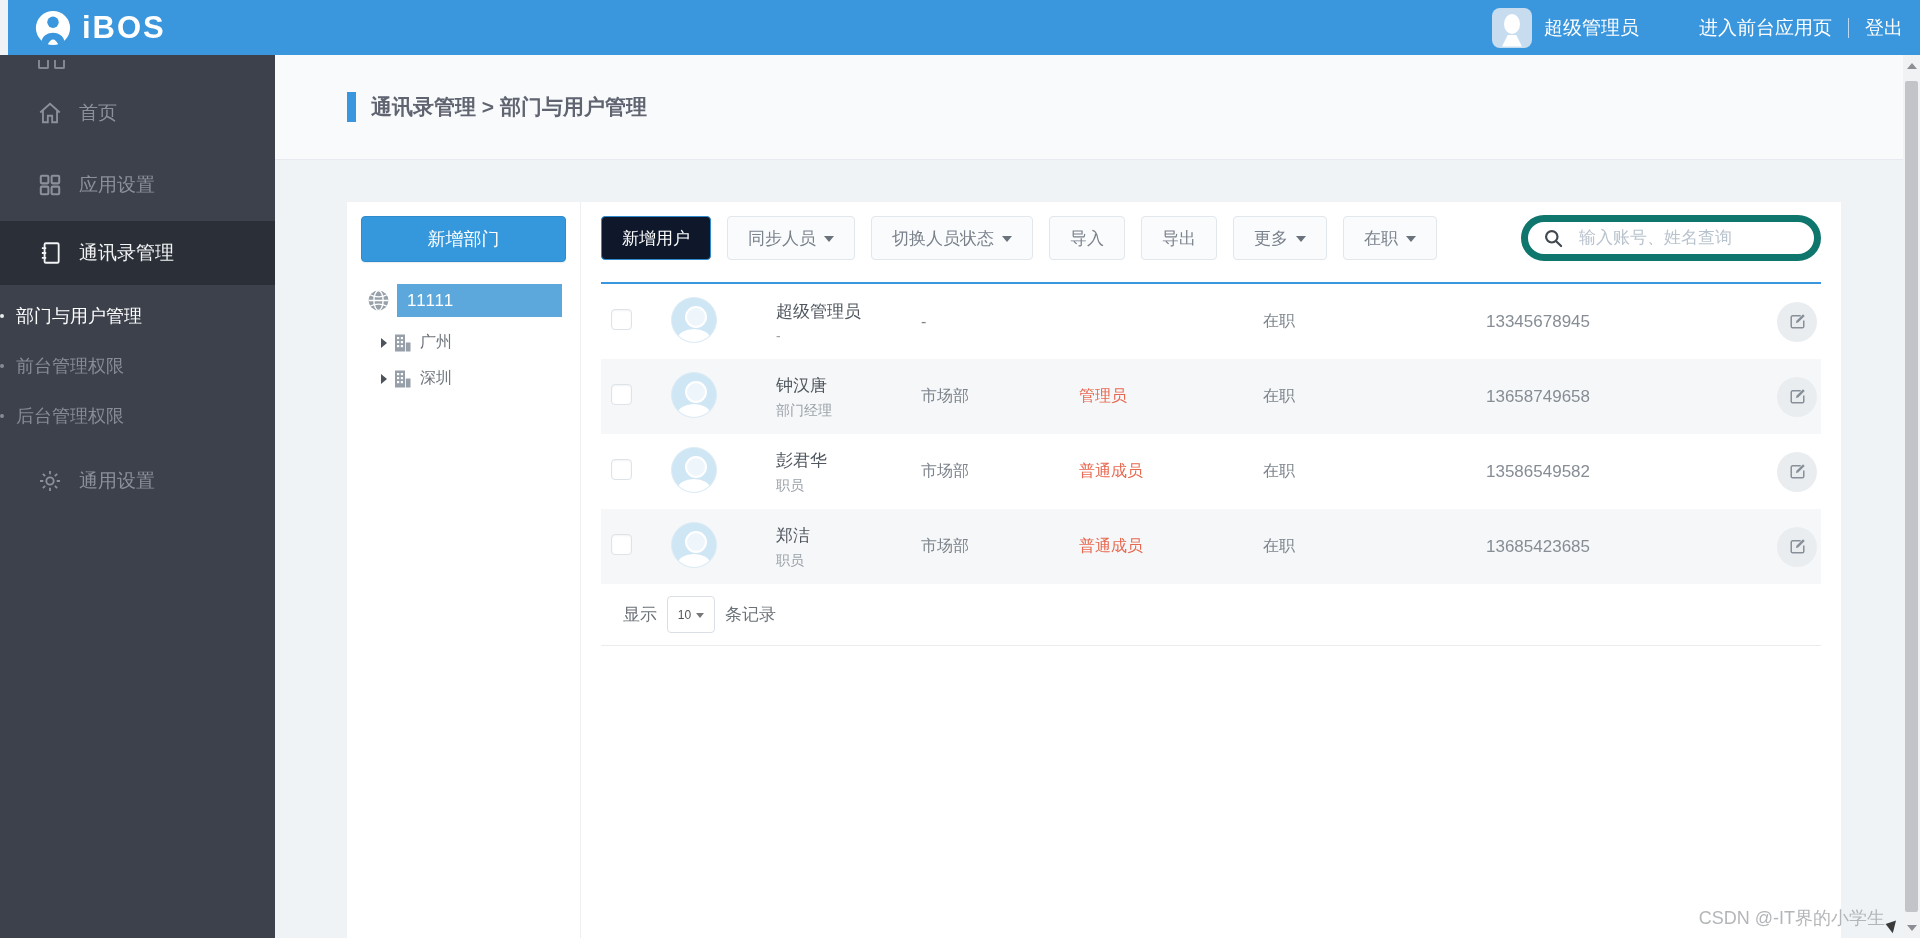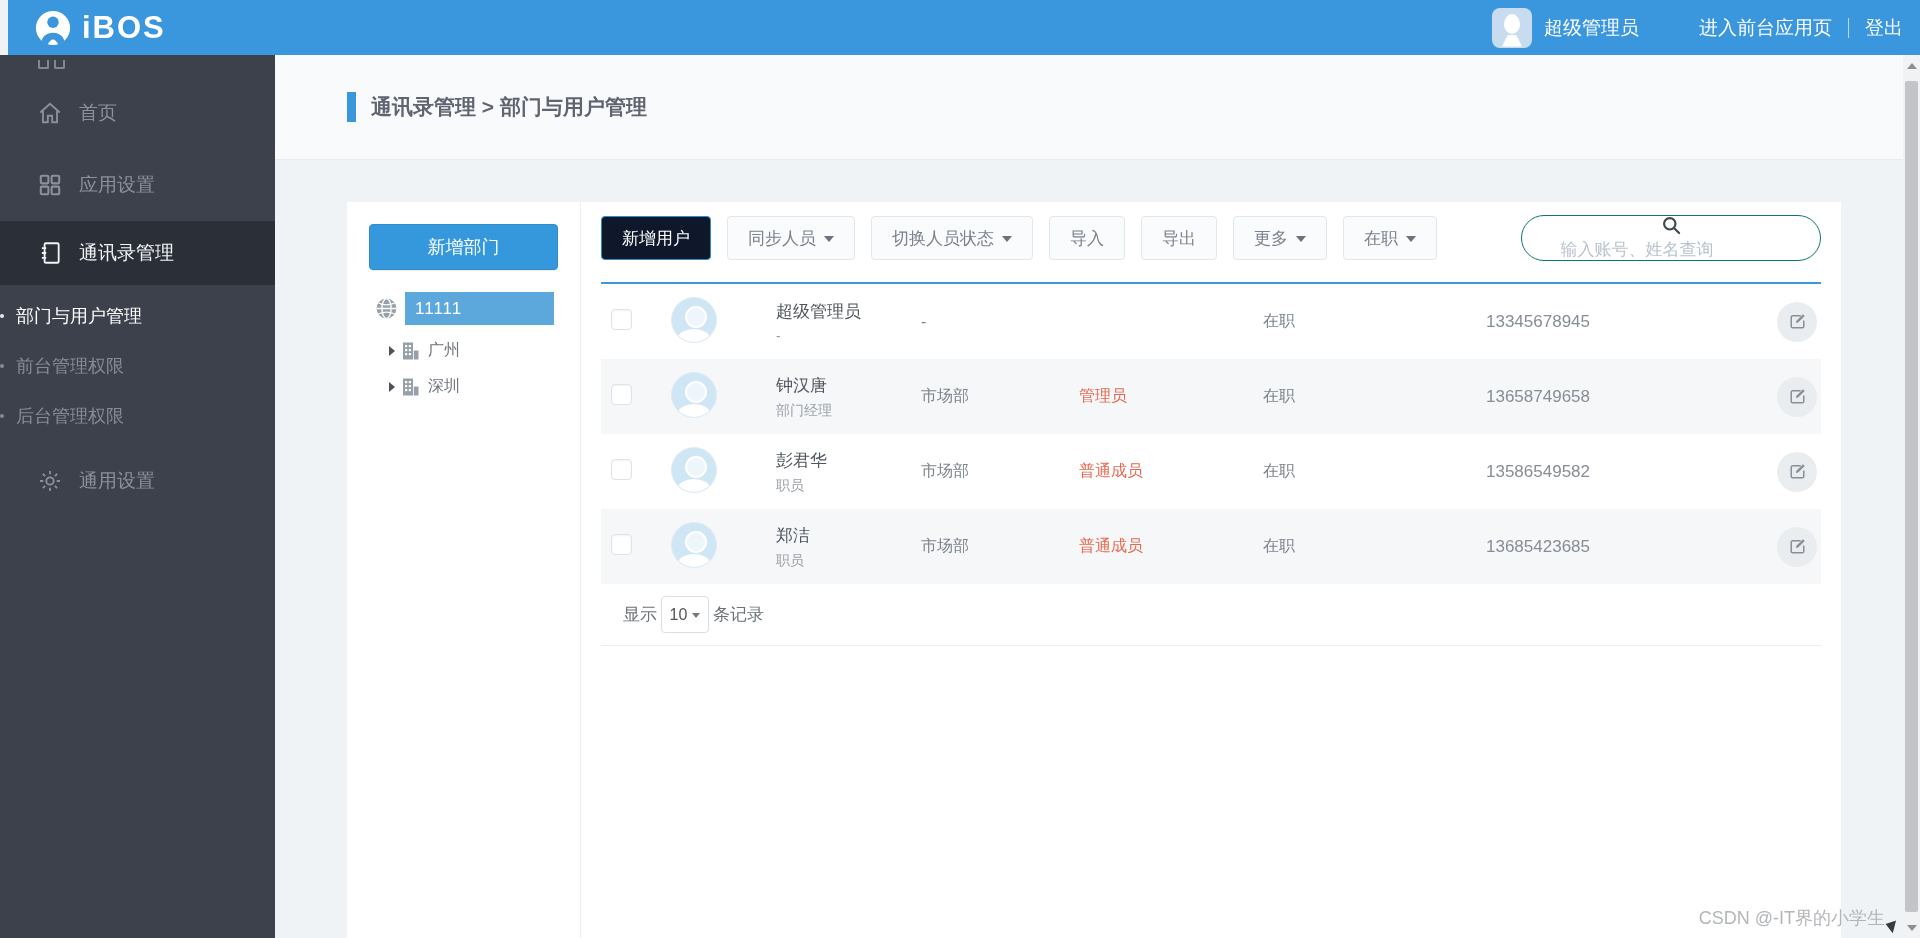--- a/index.html
+++ b/index.html
@@ -37,43 +37,43 @@
 
   
   .main { position:absolute; left:275px; top:55px; right:17px; bottom:0; background:#f0f3f6; }
   .crumb-band { height:105px; background:#f9fafc; border-bottom:1px solid #e7ebef; display:flex; align-items:center; padding-left:72px; }
   .crumb-bar { width:9px; height:30px; background:#3a96dd; margin-right:15px; }
   .crumb-text { font-size:21px; font-weight:bold; color:#5f6470; }
 
   .content { position:absolute; top:147px; left:72px; right:62px; bottom:0; display:flex; }
 
   
-  .dept-panel { width:233px; background:#fff; padding:22px; flex:none; }
+  .dept-panel { width:233px; background:#fff; padding:14px; flex:none; }
   .add-dept-btn { display:block; width:100%; height:46px; background:#3598dc; border:1px solid #2e8ccd;
     border-radius:4px; color:#fff; font-size:18px; cursor:pointer; box-shadow:0 1px 1px rgba(0,0,0,.08);
     font-family:inherit; }
   .tree { padding:22px 4px 0 6px; }
   .tree-root { display:flex; align-items:center; }
   .tree-root .g-icon { width:23px; height:23px; flex:none; }
   .root-label { flex:1; margin-left:7px; background:#5ca7db; color:#fff; font-size:17px;
     height:33px; line-height:33px; padding-left:10px; letter-spacing:1px; cursor:pointer; }
   .tree-child { display:flex; align-items:center; margin:15px 0 0 14px; color:#6e747b; font-size:16px; cursor:pointer; }
   .caret-right { width:0; height:0; border-left:6px solid #4d535b; border-top:5px solid transparent; border-bottom:5px solid transparent; margin-right:5px; }
   .b-icon { width:20px; height:20px; margin-right:8px; flex:none; }
 
   
   .user-panel { flex:1; background:#fff; border-left:1px solid #edf0f2; padding:0 20px; }
   .toolbar { display:flex; align-items:center; margin-top:13px; height:46px; gap:16px; }
   .btn { height:44px; padding:0 20px; border-radius:4px; font-size:17px; cursor:pointer;
     background:#fafbfc; border:1px solid #e2e7ec; color:#7a828c; display:flex; align-items:center; gap:8px;
     font-family:inherit; }
   .btn.primary { background:#0f172a; border-color:#2e8ccd; color:#fff; }
   .btn .caret-down { width:0; height:0; border-top:6px solid #6a727c; border-left:5px solid transparent; border-right:5px solid transparent; margin-top:2px; }
-  .search-box { margin-left:auto; width:300px; height:46px; border:1px solid #0f766e; border-radius:23px;
-    background:#fff; display:flex; align-items:center; padding:0 16px; gap:4px;flex-direction:column; }
+  .search-box { margin-left:auto; width:300px; height:46px; border:7px solid #0f766e; border-radius:23px;
+    background:#fff; display:flex; align-items:center; padding:0 16px; gap:16px; }
   .search-box svg { flex:none; }
   .search-input { border:none; outline:none; flex:1; font-size:17px; color:#555; background:transparent; font-family:inherit; }
   .search-input::placeholder { color:#b9c3cd; }
 
   
   .user-table { margin-top:21px; border-top:2px solid #3a96dd; }
   .t-grid { display:grid; grid-template-columns:70px 105px 145px 158px 184px 223px 216px 1fr; align-items:center; }
   .t-head { height:57px; color:#3a96dd; font-size:17px; }
   .t-head .op-h { text-align:right; padding-right:12px; }
   .t-row { height:75px; }
@@ -90,24 +90,24 @@
   .uname { font-size:17px; color:#4f565e; }
   .usub { font-size:14px; color:#9aa1a9; }
   .c-dept,.c-status { font-size:16px; color:#7d848c; }
   .c-role { font-size:16px; color:#e8684f; }
   .c-phone { font-size:17px; color:#868d95; }
   .c-op { text-align:right; padding-right:4px; }
   .edit-btn { width:40px; height:40px; border-radius:50%; border:none; background:#eaedf0; cursor:pointer;
     display:inline-flex; align-items:center; justify-content:center; }
 
   
-  .pager { height:62px; display:flex; align-items:center; gap:4px; padding-left:22px;
+  .pager { height:62px; display:flex; align-items:center; gap:10px; padding-left:22px;
     border-bottom:1px solid #e9edf0; font-size:17px; color:#6b7278; }
   .page-size { width:48px; height:37px; border:1px solid #d9dfe5; border-radius:4px; background:#fff;
-    display:flex; align-items:center; justify-content:center; gap:5px; font-size:16px; color:#555; cursor:pointer; }
+    display:flex; align-items:center; justify-content:center; gap:5px; font-size:12px; color:#555; cursor:pointer; }
   .page-size .caret-down { width:0; height:0; border-top:5px solid #777; border-left:4px solid transparent; border-right:4px solid transparent; margin-top:2px; }
 
   
   .scrollbar { position:absolute; right:0; top:55px; width:17px; bottom:0; background:#f1f2f4; z-index:40; }
   .sb-btn { position:absolute; left:0; width:17px; height:17px; display:flex; align-items:center; justify-content:center; }
   .sb-btn.up { top:2px; } .sb-btn.down { bottom:2px; }
   .tri-up { width:0; height:0; border-bottom:6px solid #8b8f93; border-left:5px solid transparent; border-right:5px solid transparent; }
   .tri-dn { width:0; height:0; border-top:6px solid #8b8f93; border-left:5px solid transparent; border-right:5px solid transparent; }
   .sb-thumb { position:absolute; left:2px; width:13px; top:26px; bottom:26px; background:#c2c4c7; border-radius:2px; }
 

